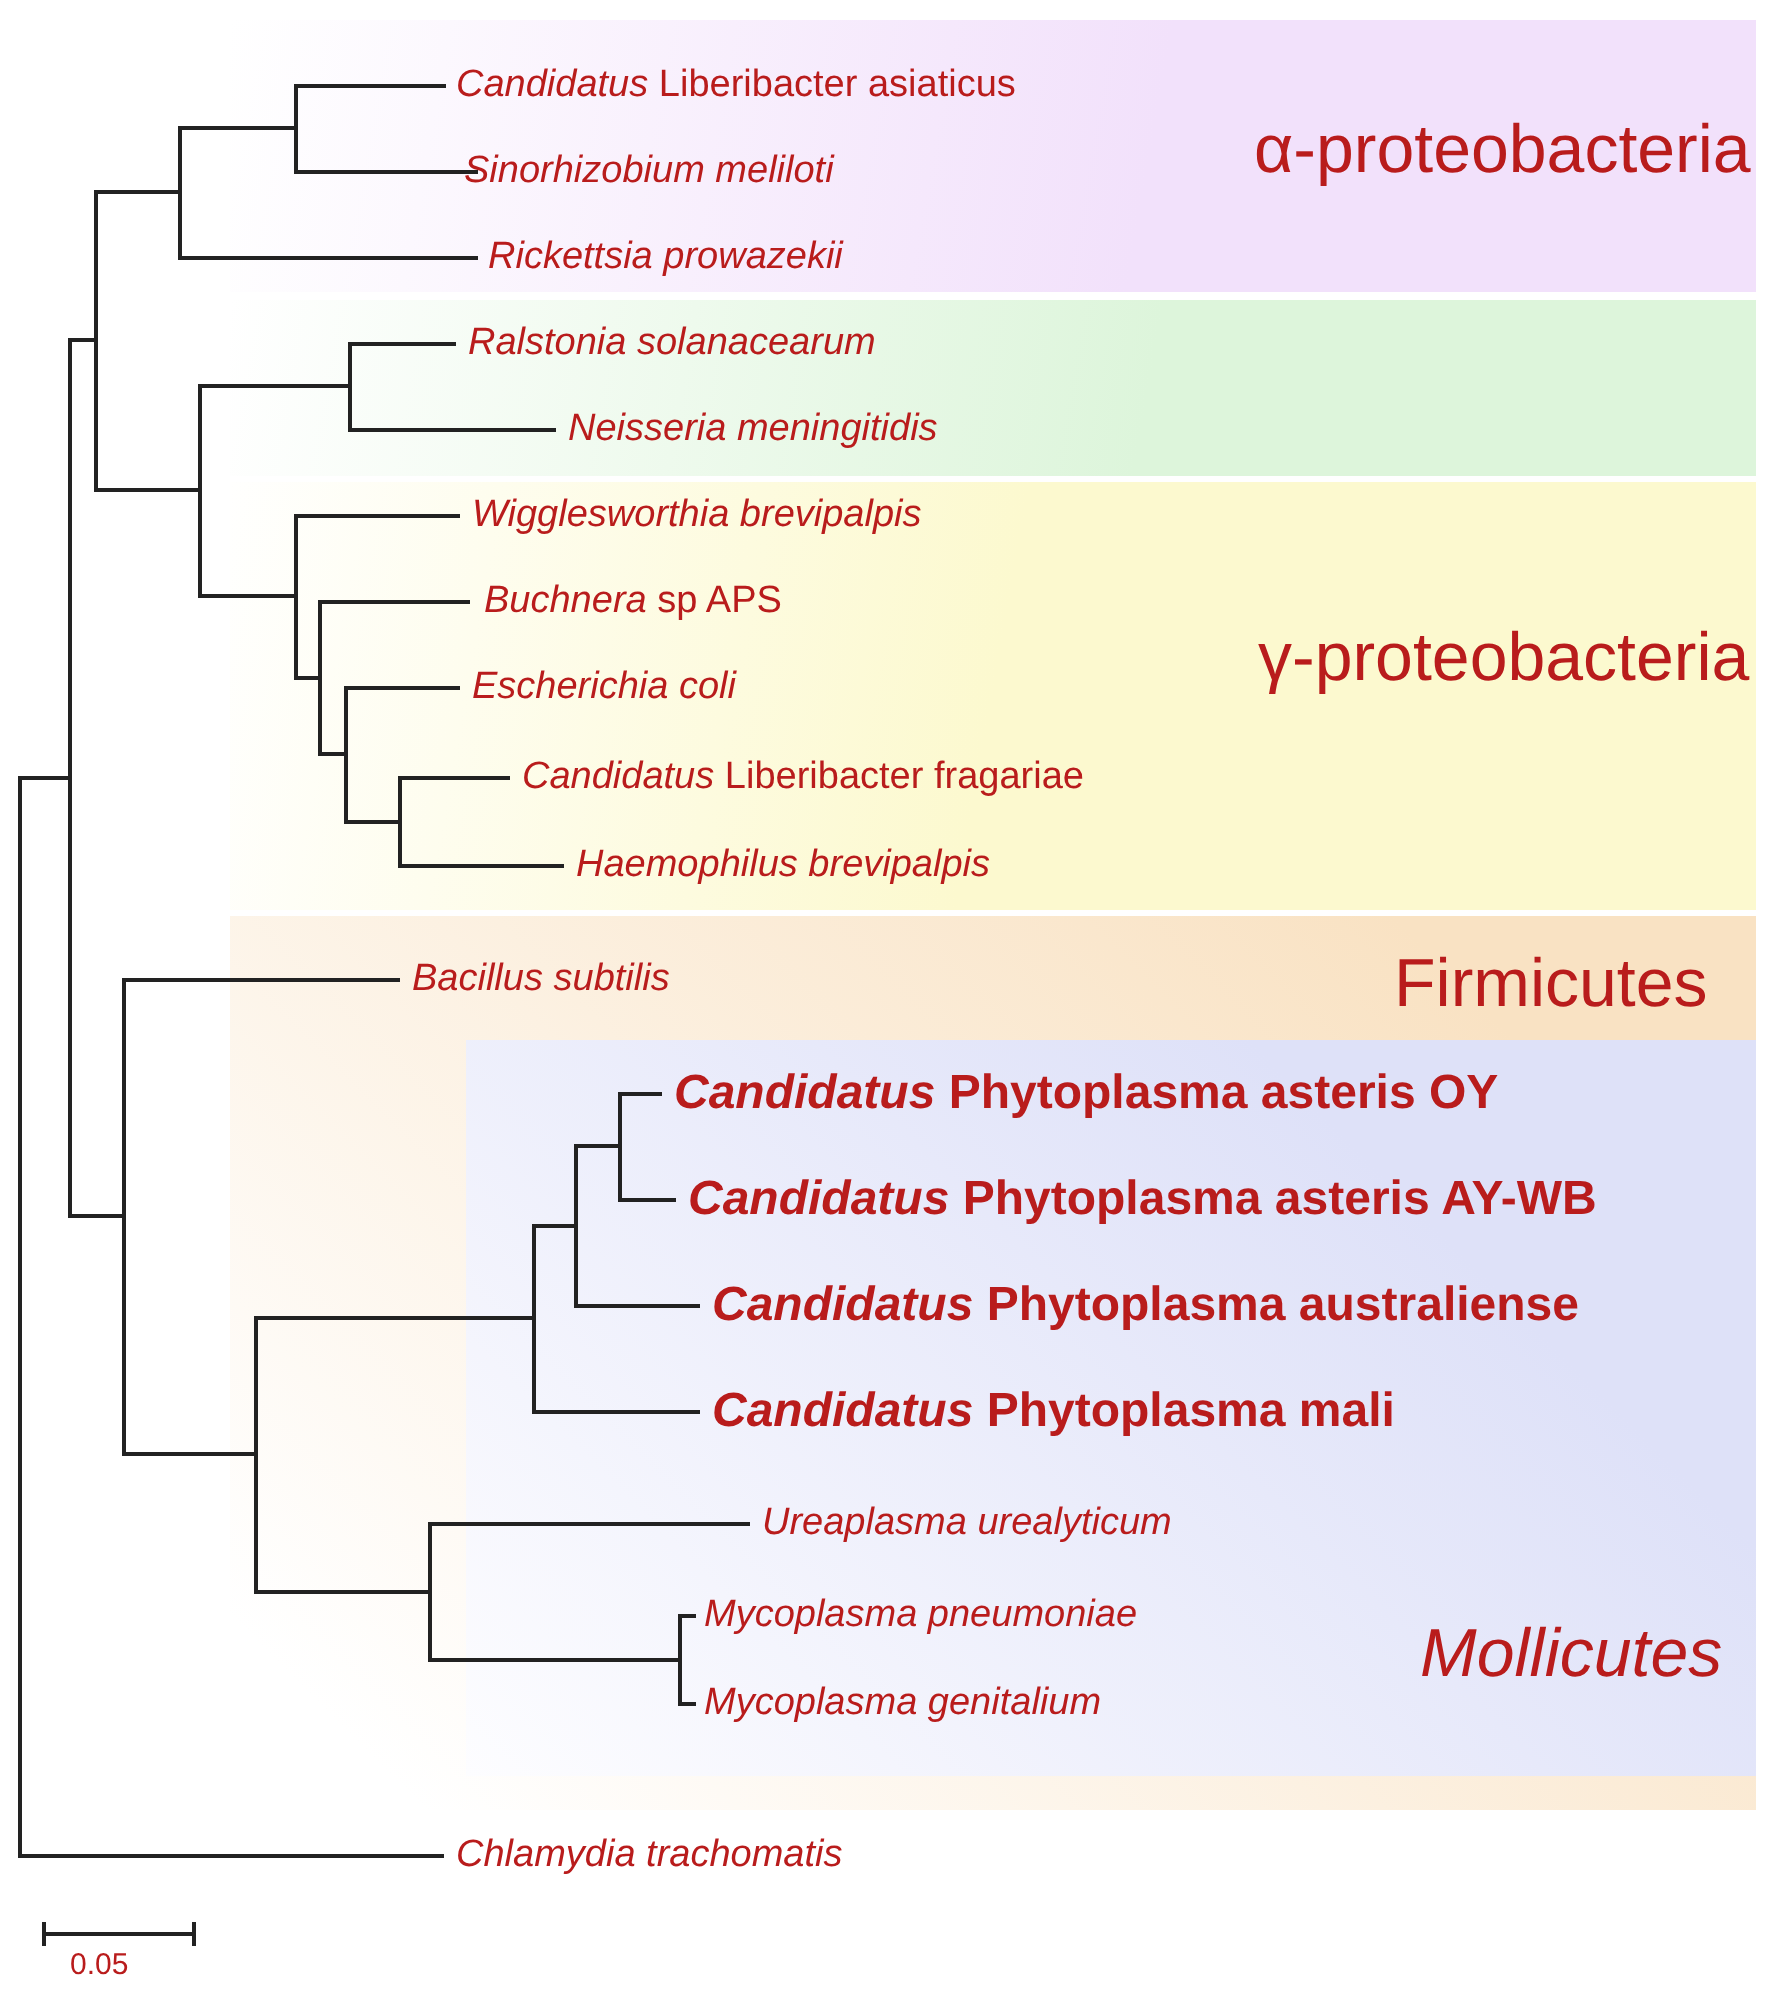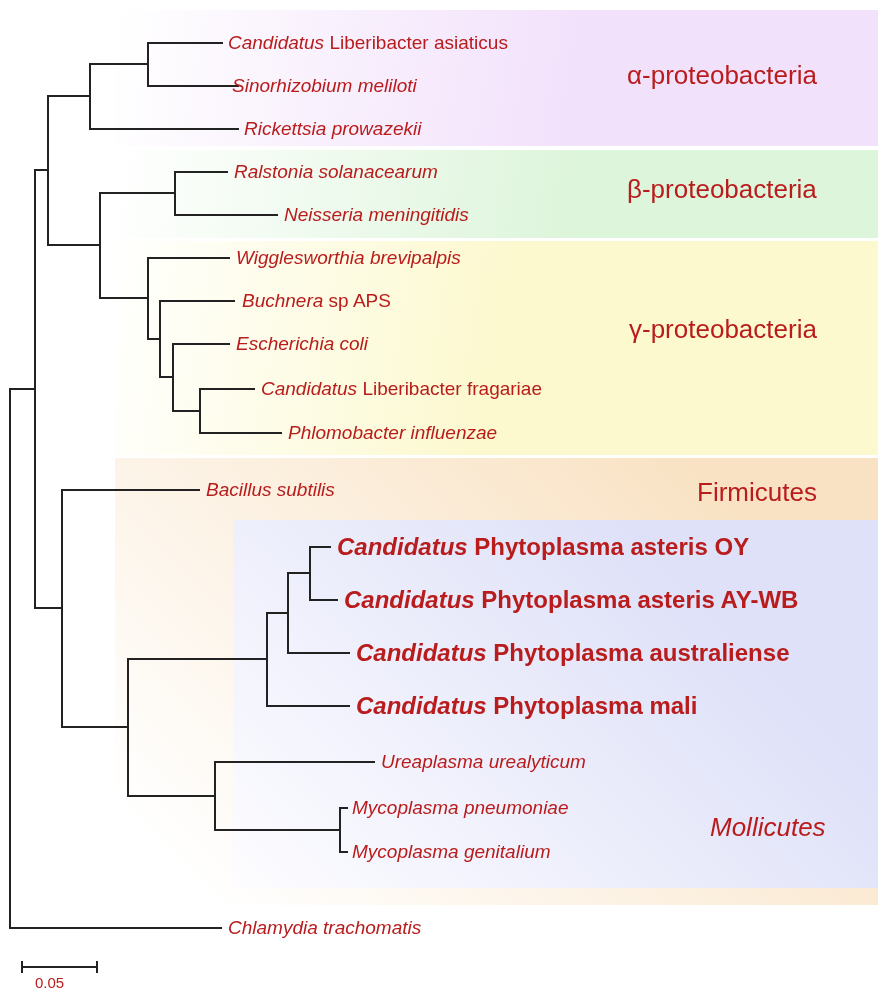--- a/index.html
+++ b/index.html
@@ -15,21 +15,21 @@
   .r-gamma{left:115px;top:241px;width:763px;height:214px;
     background:linear-gradient(100deg,#fffffe 0%,#fcf9cf 50%);}
   .r-firm{left:115px;top:458px;width:763px;height:447px;
     background:linear-gradient(45deg,#ffffff 8%,#f9e2c3 85%);}
   .r-moll{left:233px;top:520px;width:645px;height:368px;
     background:linear-gradient(45deg,#fdfdff 0%,#dee1f8 75%);}
   svg.tree{position:absolute;left:0;top:0;}
   .taxon{position:absolute;font-size:19px;line-height:22px;white-space:nowrap;}
   .taxon .it{font-style:italic;}
   .taxon.bold{font-weight:bold;font-size:24px;}
-  .group-label{position:absolute;font-size:26px;line-height:30px;white-space:nowrap;}
+  .group-label{position:absolute;font-size:34px;line-height:30px;white-space:nowrap;}
   .group-label.italic{font-style:italic;}
   .scale-text{position:absolute;left:35px;top:974px;width:46px;font-size:15px;}
 </style>
 </head>
 <body>
 
 <div class="canvas">
 
   <div class="region r-alpha"></div>
   <div class="region r-beta"></div>
@@ -55,32 +55,31 @@
 
   <div class="taxon" style="left:228px;top:32px"><span class="it">Candidatus</span><span> Liberibacter asiaticus</span></div>
   <div class="taxon" style="left:232px;top:75px"><span class="it">Sinorhizobium meliloti</span><span></span></div>
   <div class="taxon" style="left:244px;top:118px"><span class="it">Rickettsia prowazekii</span><span></span></div>
   <div class="taxon" style="left:234px;top:161px"><span class="it">Ralstonia solanacearum</span><span></span></div>
   <div class="taxon" style="left:284px;top:204px"><span class="it">Neisseria meningitidis</span><span></span></div>
   <div class="taxon" style="left:236px;top:247px"><span class="it">Wigglesworthia brevipalpis</span><span></span></div>
   <div class="taxon" style="left:242px;top:290px"><span class="it">Buchnera</span><span> sp APS</span></div>
   <div class="taxon" style="left:236px;top:333px"><span class="it">Escherichia coli</span><span></span></div>
   <div class="taxon" style="left:261px;top:378px"><span class="it">Candidatus</span><span> Liberibacter fragariae</span></div>
-  <div class="taxon" style="left:288px;top:422px"><span class="it">Phlomobacter influenzae</span><span></span></div>
+  <div class="taxon" style="left:288px;top:422px"><span class="it">Haemophilus brevipalpis</span><span></span></div>
   <div class="taxon" style="left:206px;top:479px"><span class="it">Bacillus subtilis</span><span></span></div>
   <div class="taxon bold" style="left:337px;top:536px"><span class="it">Candidatus</span><span> Phytoplasma asteris OY</span></div>
   <div class="taxon bold" style="left:344px;top:589px"><span class="it">Candidatus</span><span> Phytoplasma asteris AY-WB</span></div>
   <div class="taxon bold" style="left:356px;top:642px"><span class="it">Candidatus</span><span> Phytoplasma australiense</span></div>
   <div class="taxon bold" style="left:356px;top:695px"><span class="it">Candidatus</span><span> Phytoplasma mali</span></div>
   <div class="taxon" style="left:352px;top:797px"><span class="it">Mycoplasma pneumoniae</span><span></span></div>
   <div class="taxon" style="left:381px;top:751px"><span class="it">Ureaplasma urealyticum</span><span></span></div>
   <div class="taxon" style="left:352px;top:841px"><span class="it">Mycoplasma genitalium</span><span></span></div>
   <div class="taxon" style="left:228px;top:917px"><span class="it">Chlamydia trachomatis</span><span></span></div>
 
   <div class="group-label" style="left:627px;top:60px">α-proteobacteria</div>
-  <div class="group-label" style="left:627px;top:174px">β-proteobacteria</div>
   <div class="group-label" style="left:629px;top:314px">γ-proteobacteria</div>
   <div class="group-label" style="left:697px;top:477px">Firmicutes</div>
   <div class="group-label italic" style="left:710px;top:812px">Mollicutes</div>
 
   <div class="scale-text">0.05</div>
 
 </div>
 
 </body></html>

